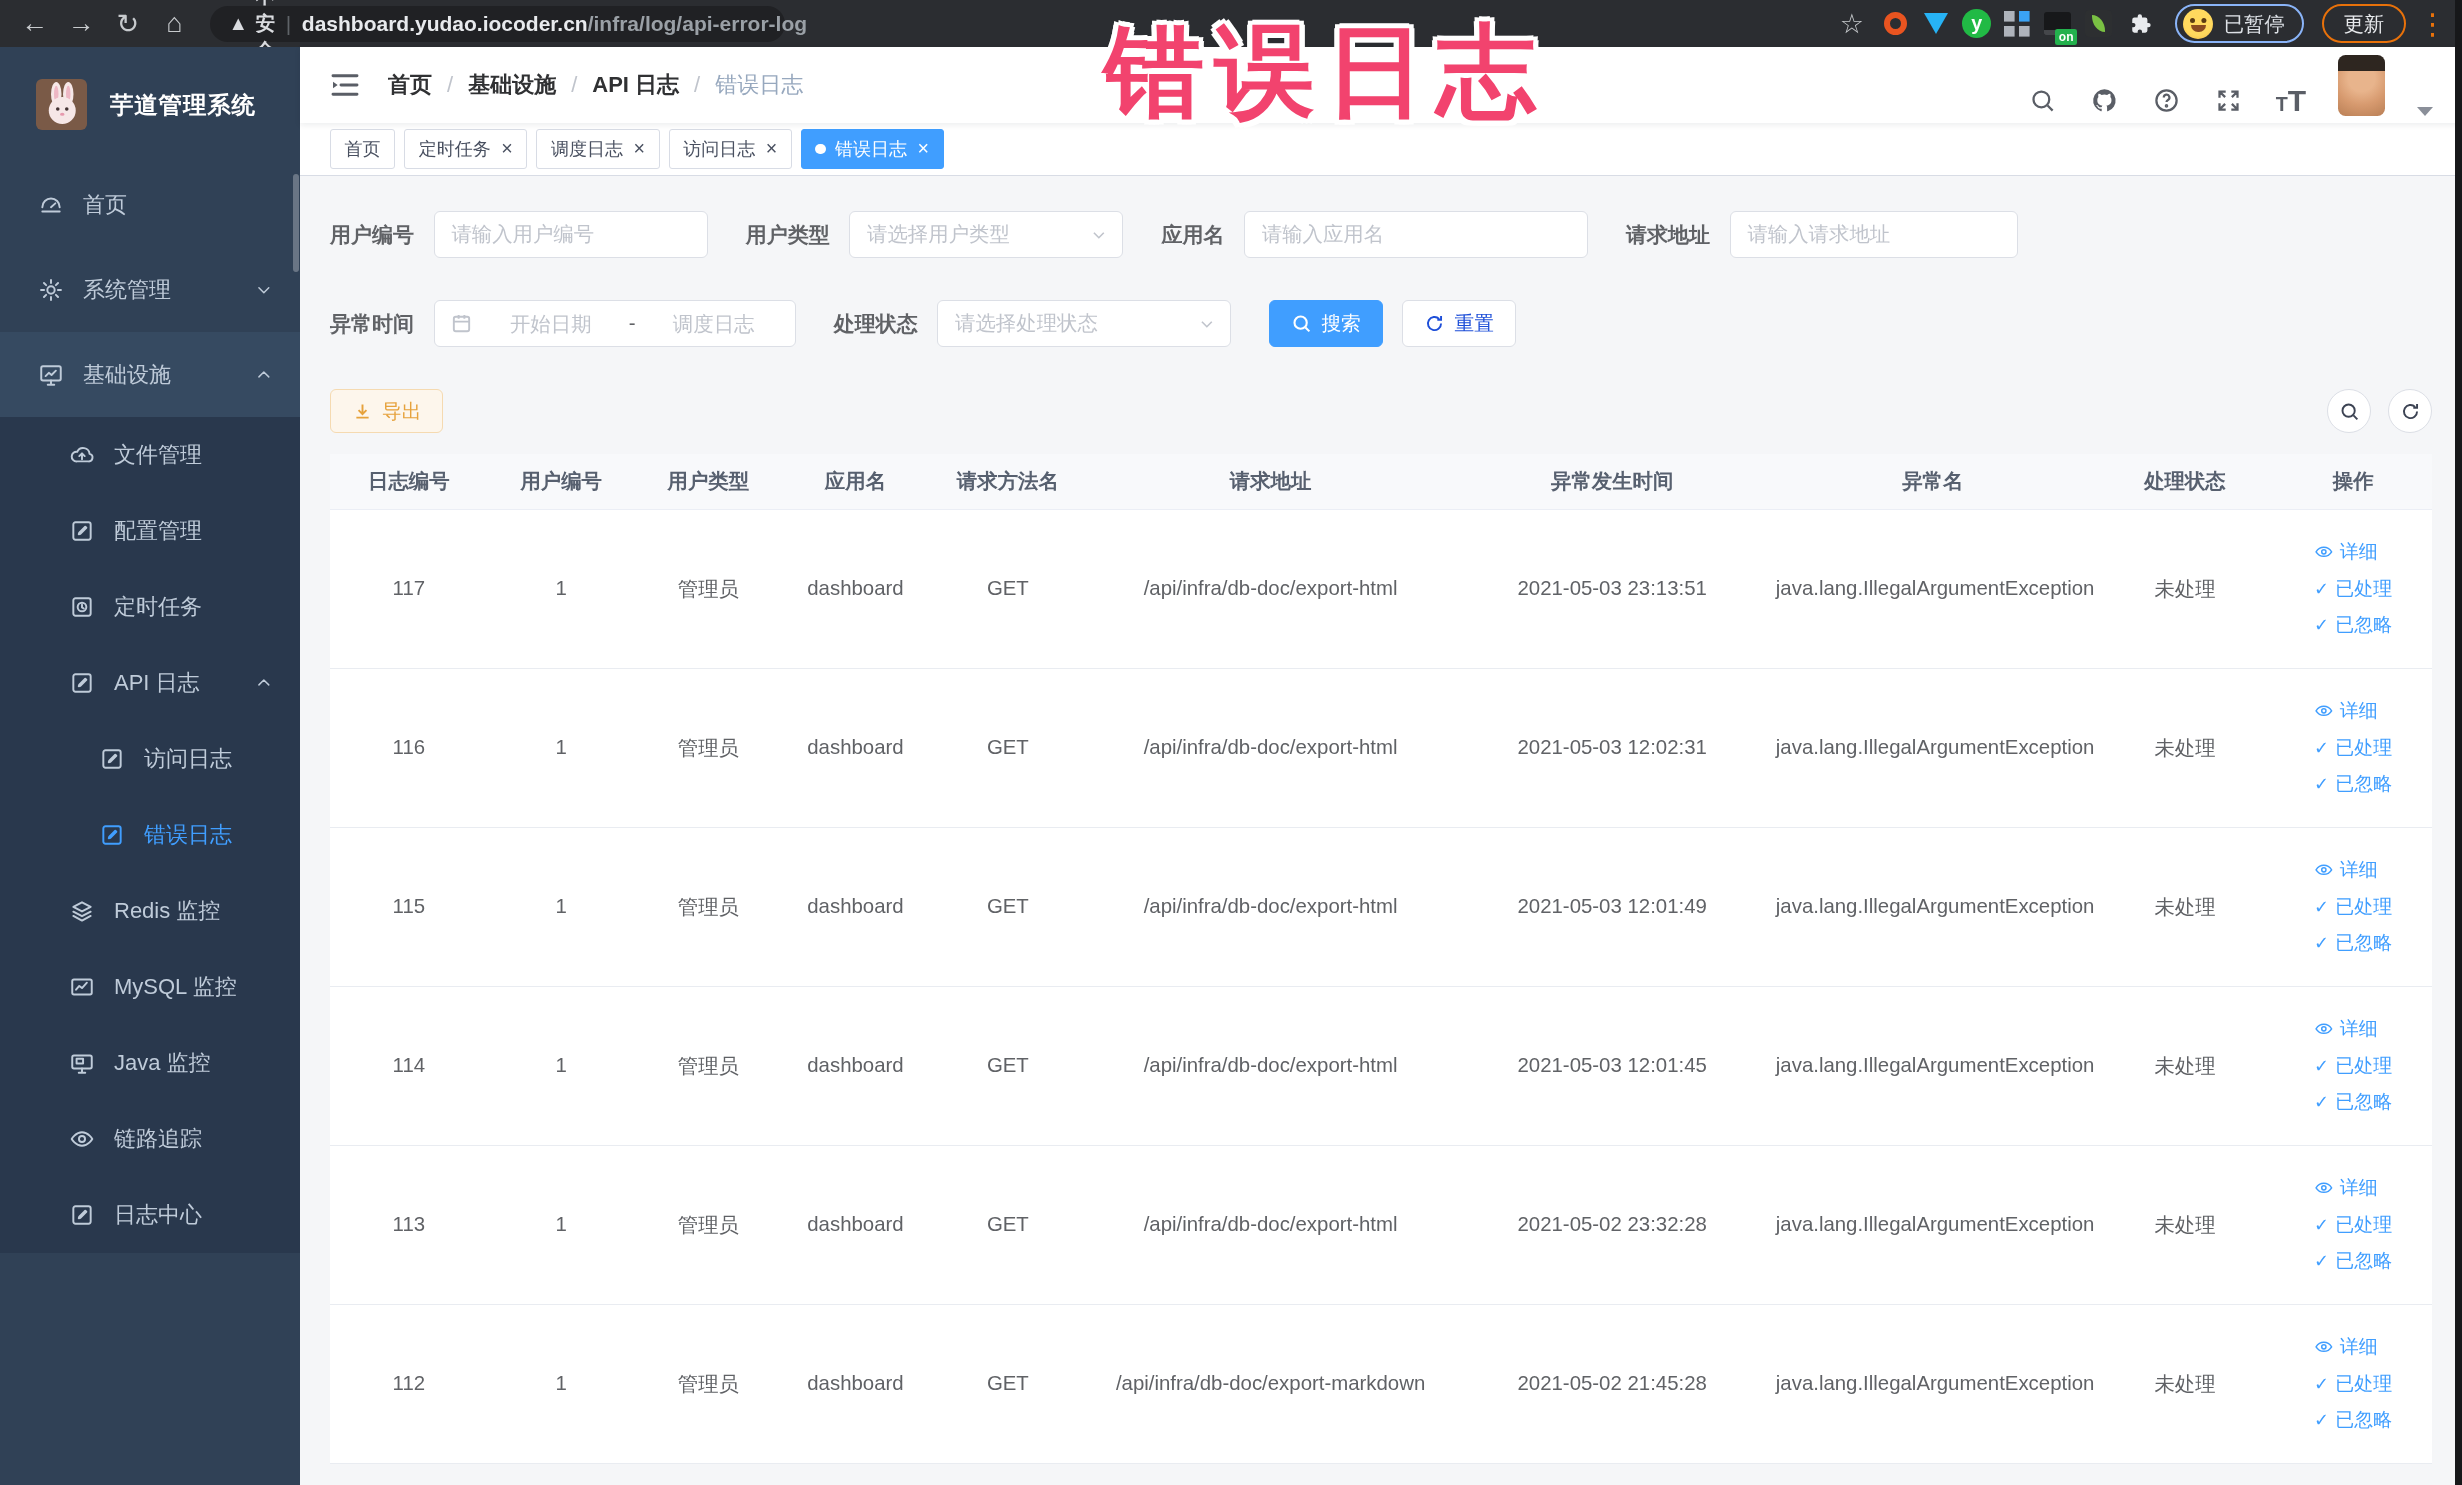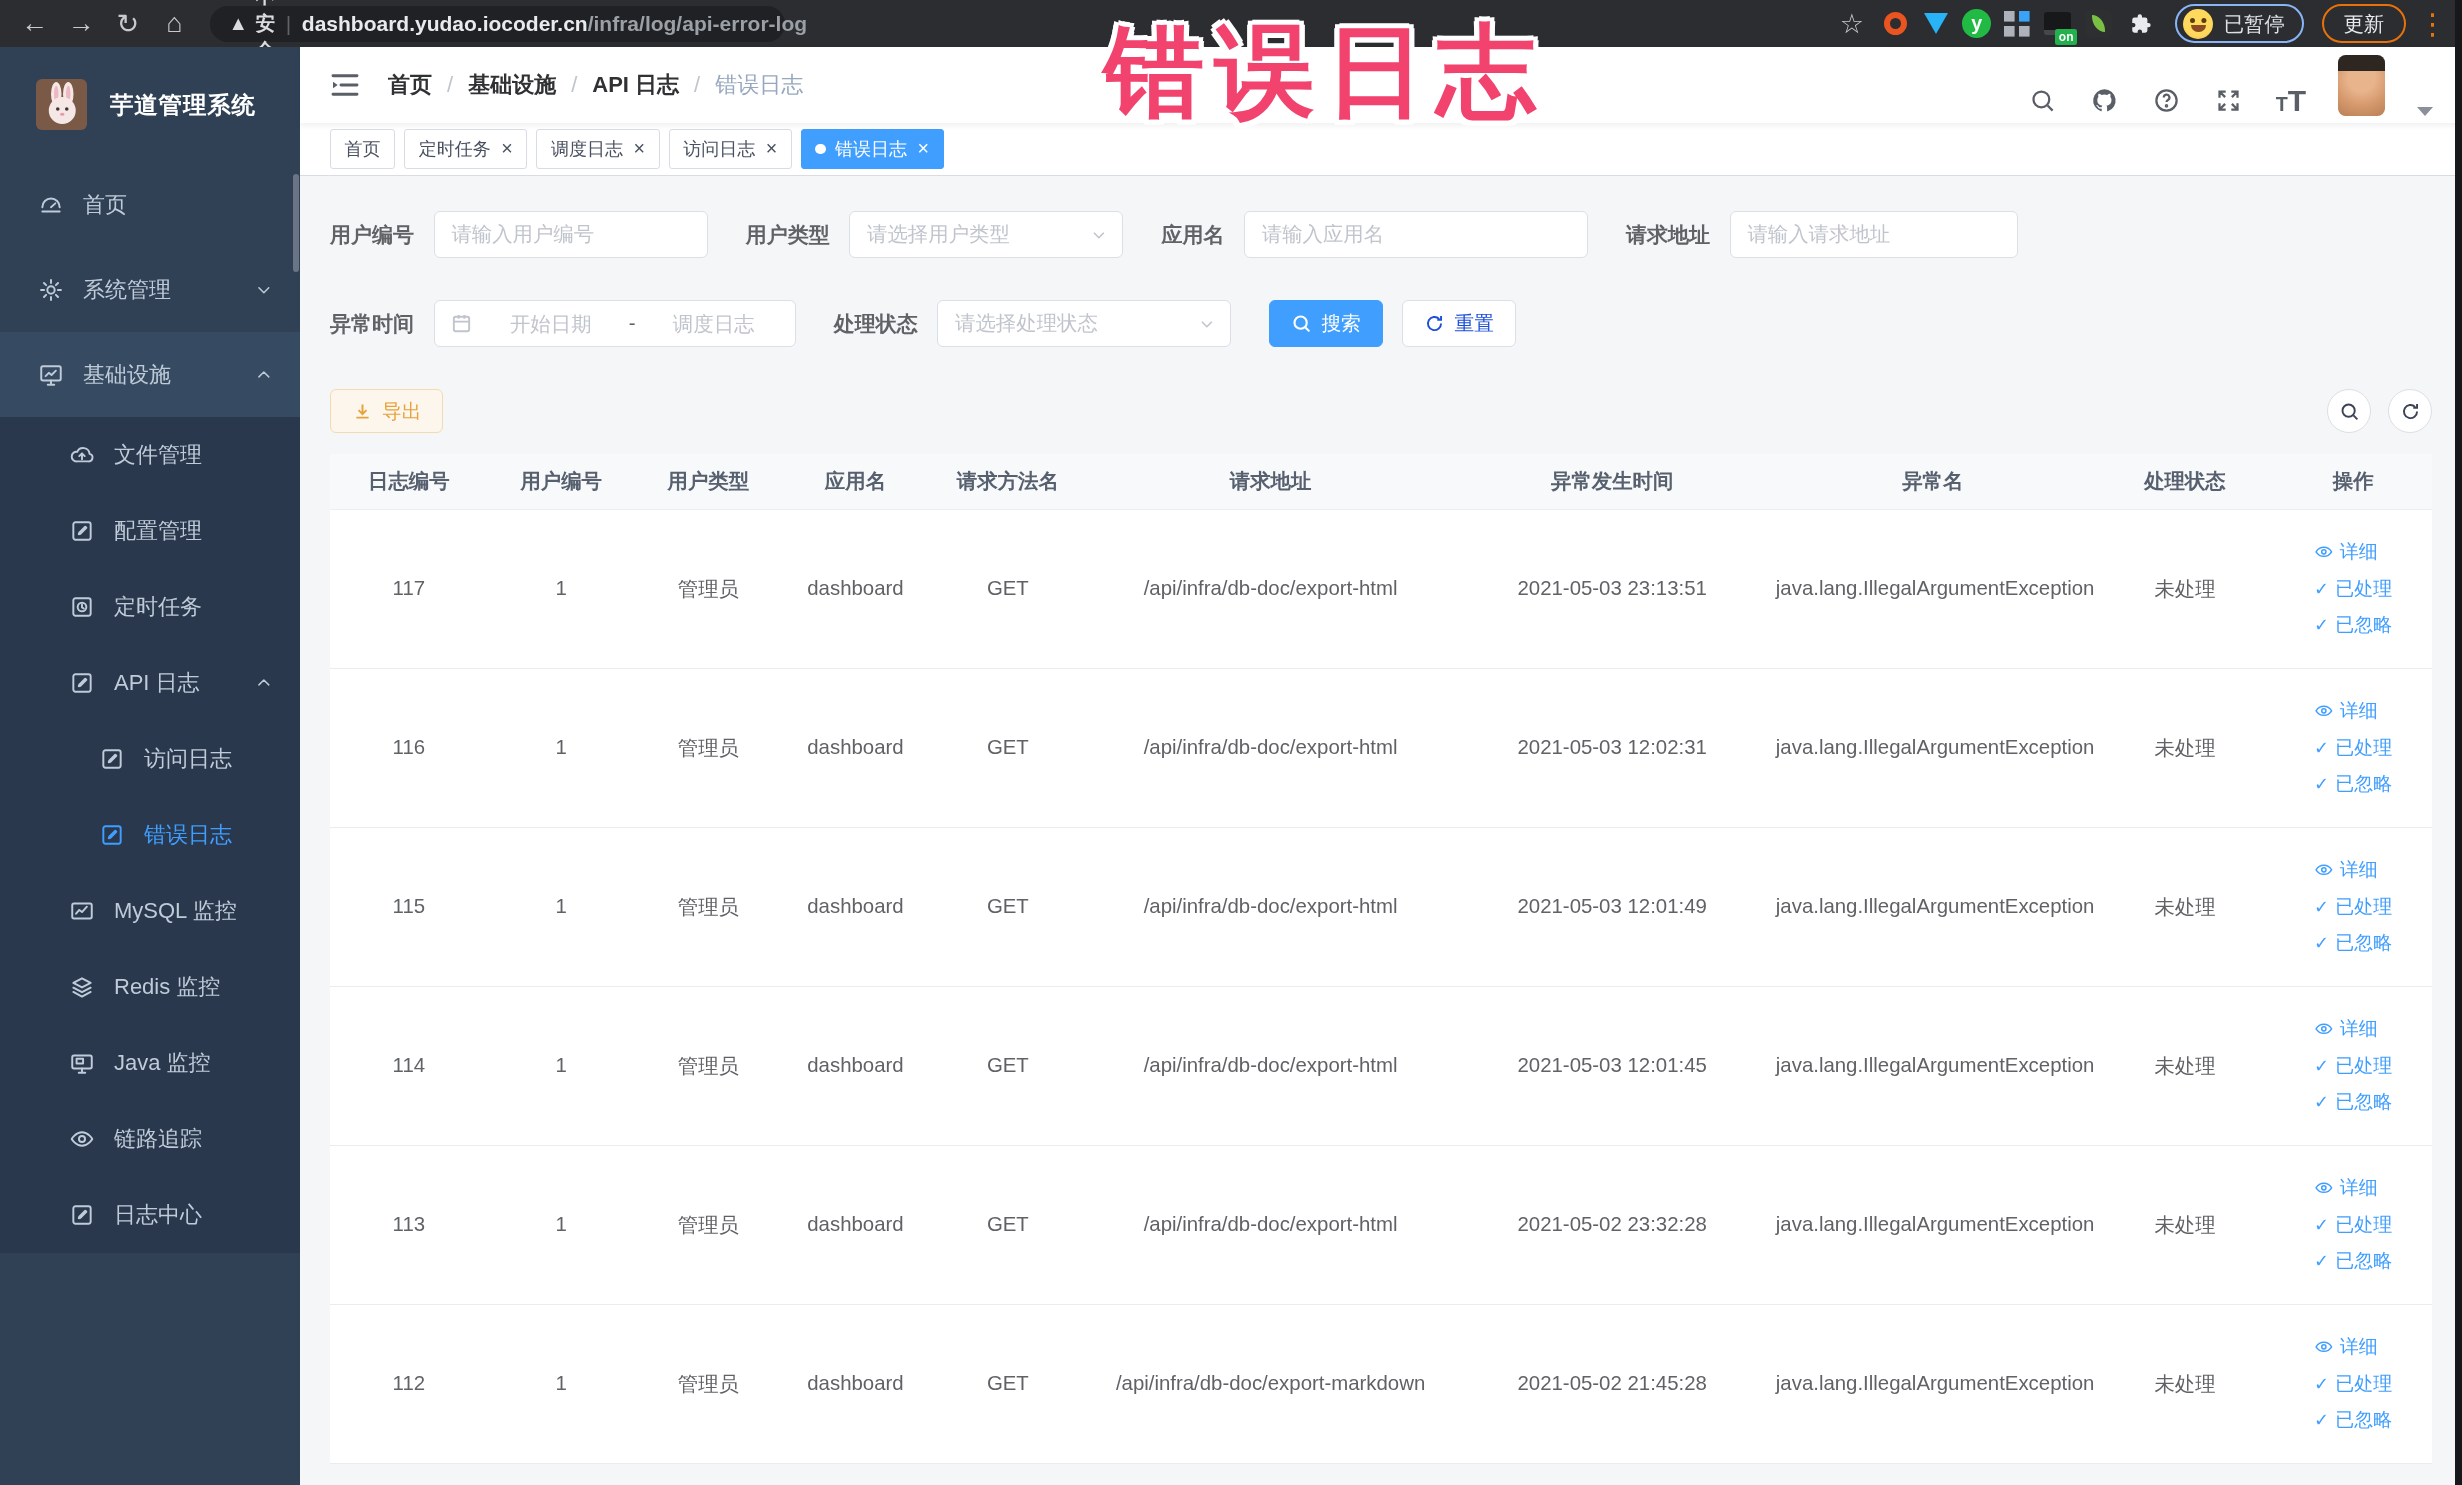--- a/index.html
+++ b/index.html
@@ -279,34 +279,34 @@
               <svg viewBox="0 0 24 24" fill="none" stroke="currentColor" stroke-width="1.8" stroke-linecap="round" stroke-linejoin="round">
                 <rect x="4" y="4" width="16" height="16" rx="2"></rect>
                 <path d="M15 8l1 1-5.5 5.5L9 15l.5-1.5z"></path>
               </svg>
             </span>
             <span class="mi-label">错误日志</span>
           </div>
           <div class="menu-item l2">
             <span class="mi-icon">
               <svg viewBox="0 0 24 24" fill="none" stroke="currentColor" stroke-width="1.8" stroke-linecap="round" stroke-linejoin="round">
+                <path d="M12 4l8 4.2-8 4.2-8-4.2z"></path>
+                <path d="M4 12.6l8 4.2 8-4.2M4 16.6l8 4.2 8-4.2"></path>
+              </svg>
+            </span>
+            <span class="mi-label">Redis 监控</span>
+          </div>
+          <div class="menu-item l2">
+            <span class="mi-icon">
+              <svg viewBox="0 0 24 24" fill="none" stroke="currentColor" stroke-width="1.8" stroke-linecap="round" stroke-linejoin="round">
                 <rect x="3" y="5" width="18" height="14" rx="1.6"></rect>
                 <path d="M6.5 14.5l3-3.5 2.5 2 4.5-5"></path>
               </svg>
             </span>
             <span class="mi-label">MySQL 监控</span>
-          </div>
-          <div class="menu-item l2">
-            <span class="mi-icon">
-              <svg viewBox="0 0 24 24" fill="none" stroke="currentColor" stroke-width="1.8" stroke-linecap="round" stroke-linejoin="round">
-                <path d="M12 4l8 4.2-8 4.2-8-4.2z"></path>
-                <path d="M4 12.6l8 4.2 8-4.2M4 16.6l8 4.2 8-4.2"></path>
-              </svg>
-            </span>
-            <span class="mi-label">Redis 监控</span>
           </div>
           <div class="menu-item l2">
             <span class="mi-icon">
               <svg viewBox="0 0 24 24" fill="none" stroke="currentColor" stroke-width="1.8" stroke-linecap="round" stroke-linejoin="round">
                 <rect x="3" y="5" width="18" height="12" rx="1.6"></rect>
                 <rect x="7" y="8" width="6" height="4.5"></rect>
                 <path d="M9 21h6M12 17v4"></path>
               </svg>
             </span>
             <span class="mi-label">Java 监控</span>

